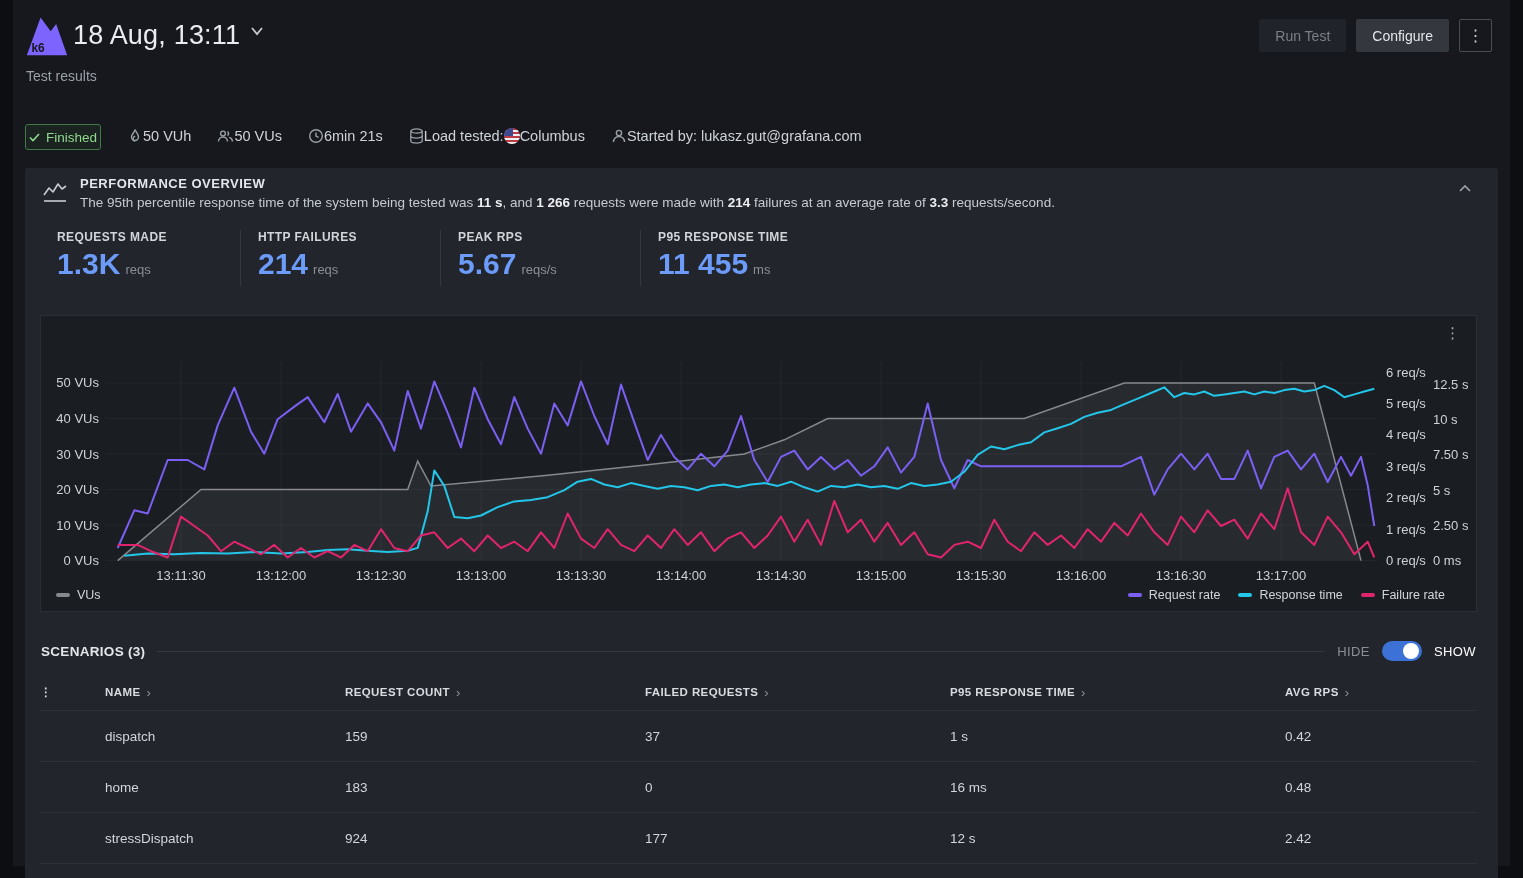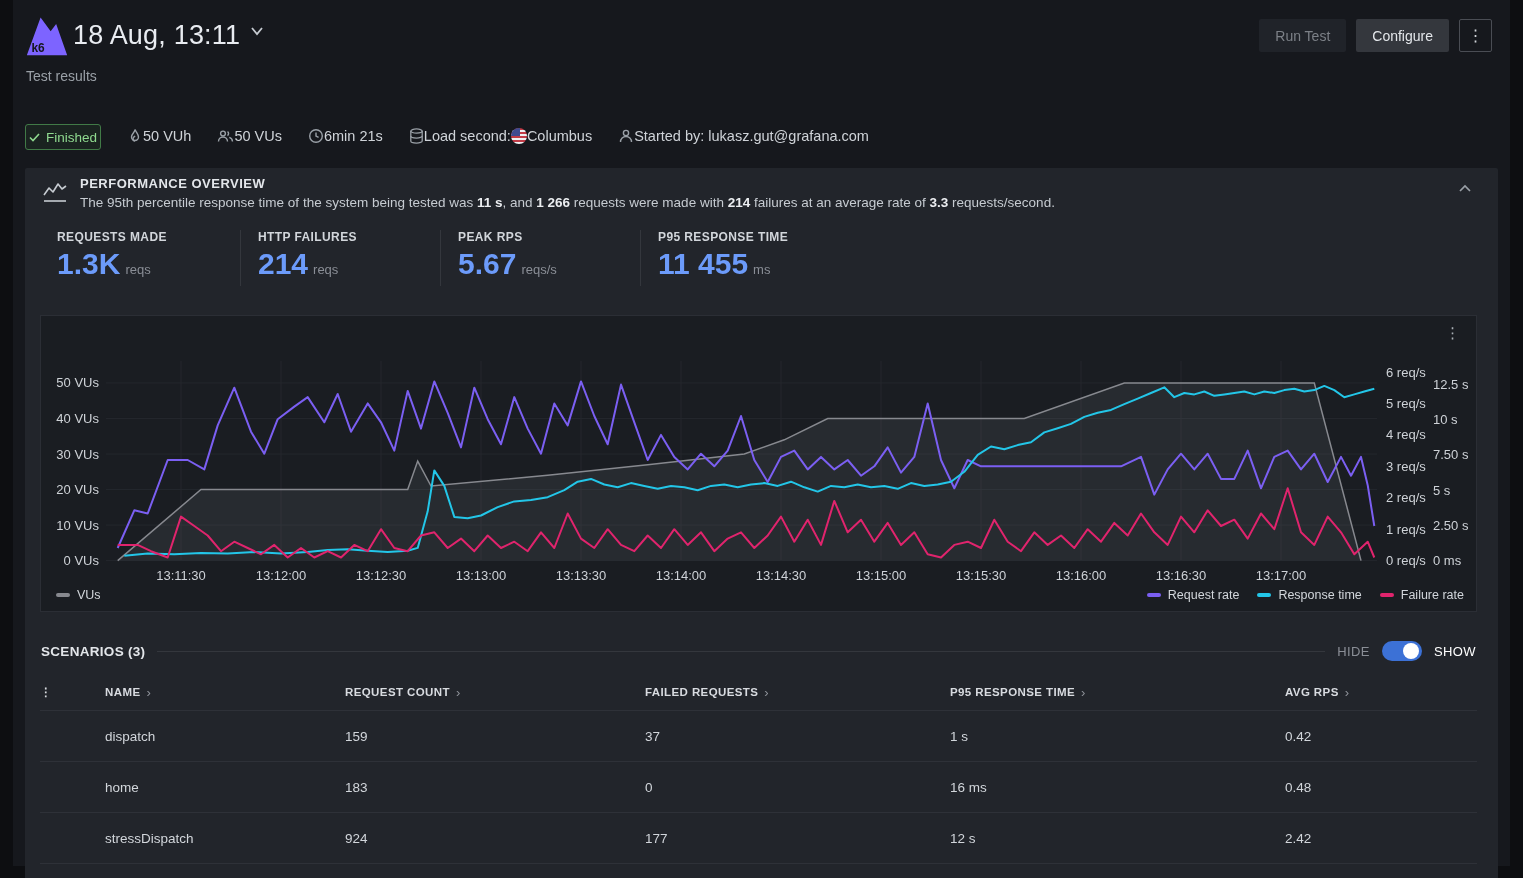--- a/index.html
+++ b/index.html
@@ -40,21 +40,21 @@
   .stats-row { position:absolute; left:15px; top:62px; display:flex; }
   .stat { width:200px; padding-left:17px; border-left:1px solid #34373d; }
   .stat:first-child { border-left:none; }
   .stat-label { font-size:12px; font-weight:bold; letter-spacing:.4px; color:#d2d6db; margin-bottom:4px; }
   .stat-value { font-size:30px; font-weight:bold; color:#6c9bfa; line-height:32px; }
   .stat-unit { font-size:13px; font-weight:normal; color:#8a8e96; margin-left:5px; }
 
   
   .chart-panel { position:absolute; left:15px; top:147px; width:1437px; height:297px; background:#1a1d22; border:1px solid #2b2e35; }
   .chart-kebab { position:absolute; right:10px; top:6px; color:#aab0b6; font-size:15px; cursor:pointer; padding:2px 6px; }
-  .chart-legend { position:absolute; left:15px; right:12px; top:272px; display:flex; justify-content:space-between; align-items:center; }
+  .chart-legend { position:absolute; left:15px; right:31px; top:272px; display:flex; justify-content:space-between; align-items:center; }
   .legend-item { display:flex; align-items:center; gap:7px; font-size:12.5px; color:#d2d6db; cursor:pointer; }
   .legend-right { display:flex; gap:18px; }
   .swatch { width:14px; height:4px; border-radius:2px; display:inline-block; }
 
   
   .scenarios-header { position:absolute; left:16px; right:22px; top:473px; display:flex; align-items:center; gap:12px; }
   .scenarios-title { font-size:13.5px; font-weight:bold; letter-spacing:.3px; color:#e3e6ea; white-space:nowrap; }
   .scenarios-divider { flex:1; height:1px; background:#34373d; }
   .toggle-label { font-size:13px; letter-spacing:.4px; }
   .toggle-label.off { color:#8a8e96; }
@@ -122,21 +122,21 @@
               <polyline points="8,4.5 8,8 10.6,9.4"></polyline>
             </svg></span>
           <span>6min 21s</span>
         </span>
         <span class="meta-item">
           <span><svg width="15" height="16" viewBox="0 0 15 16" fill="none" stroke="#9aa0a7" stroke-width="1.3">
               <ellipse cx="7.5" cy="3" rx="5.7" ry="2.1"></ellipse>
               <path d="M1.8 3 v5 c0 1.15 2.55 2.1 5.7 2.1 s5.7 -.95 5.7 -2.1 v-5"></path>
               <path d="M1.8 8 v5 c0 1.15 2.55 2.1 5.7 2.1 s5.7 -.95 5.7 -2.1 v-5"></path>
             </svg></span>
-          <span>Load second:</span>
+          <span>Load tested:</span>
           <span class="flag-circle"></span>
           <span>Columbus</span>
         </span>
         <span class="meta-item">
           <span><svg width="16" height="16" viewBox="0 0 16 16" fill="none" stroke="#9aa0a7" stroke-width="1.4">
               <circle cx="8" cy="5" r="2.6"></circle>
               <path d="M2.5 14 a5.5 5.5 0 0 1 11 0"></path>
             </svg></span>
           <span>Started by: lukasz.gut@grafana.com</span>
         </span>

